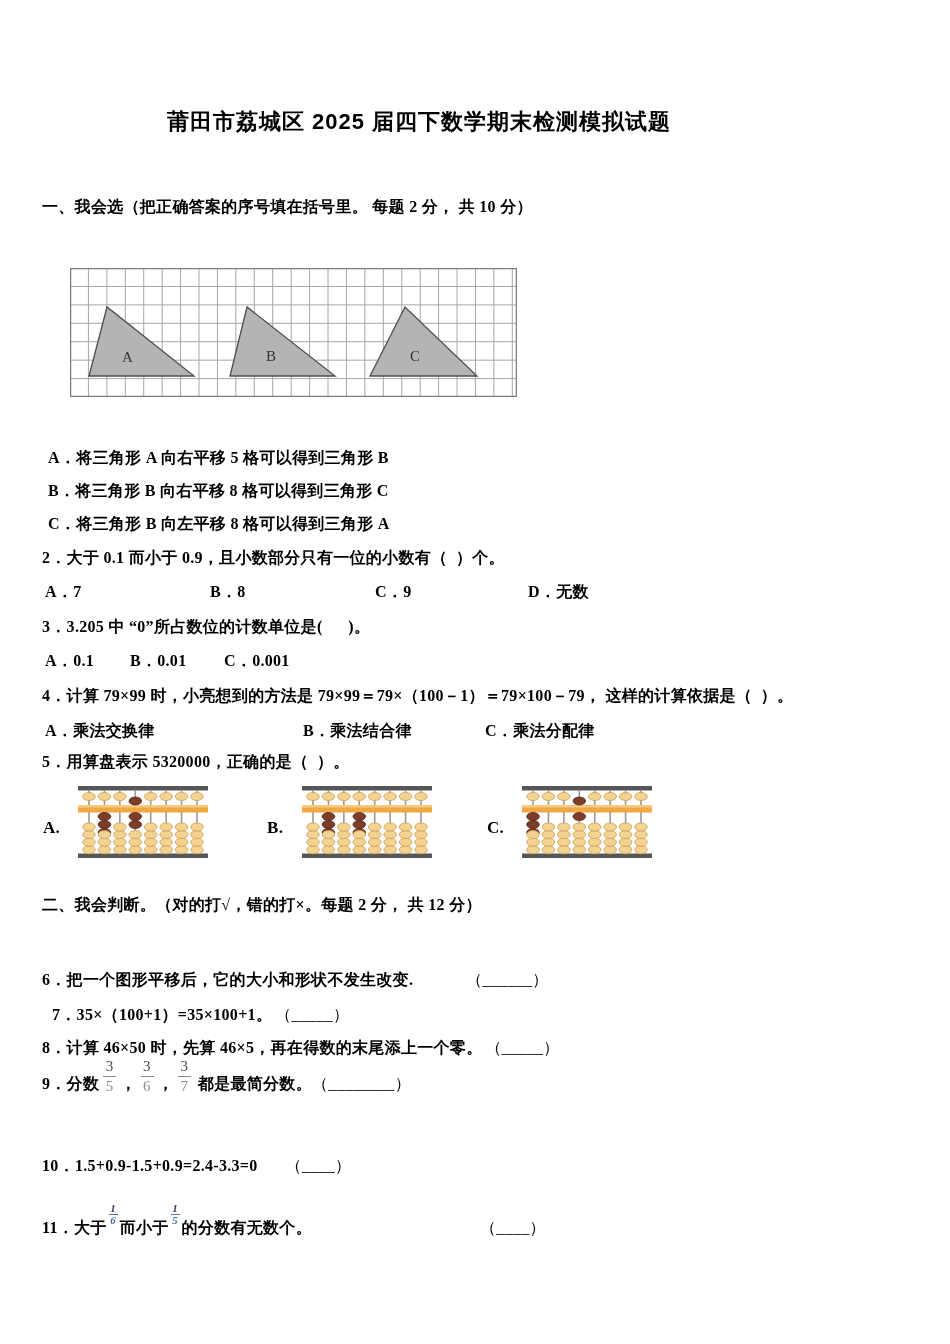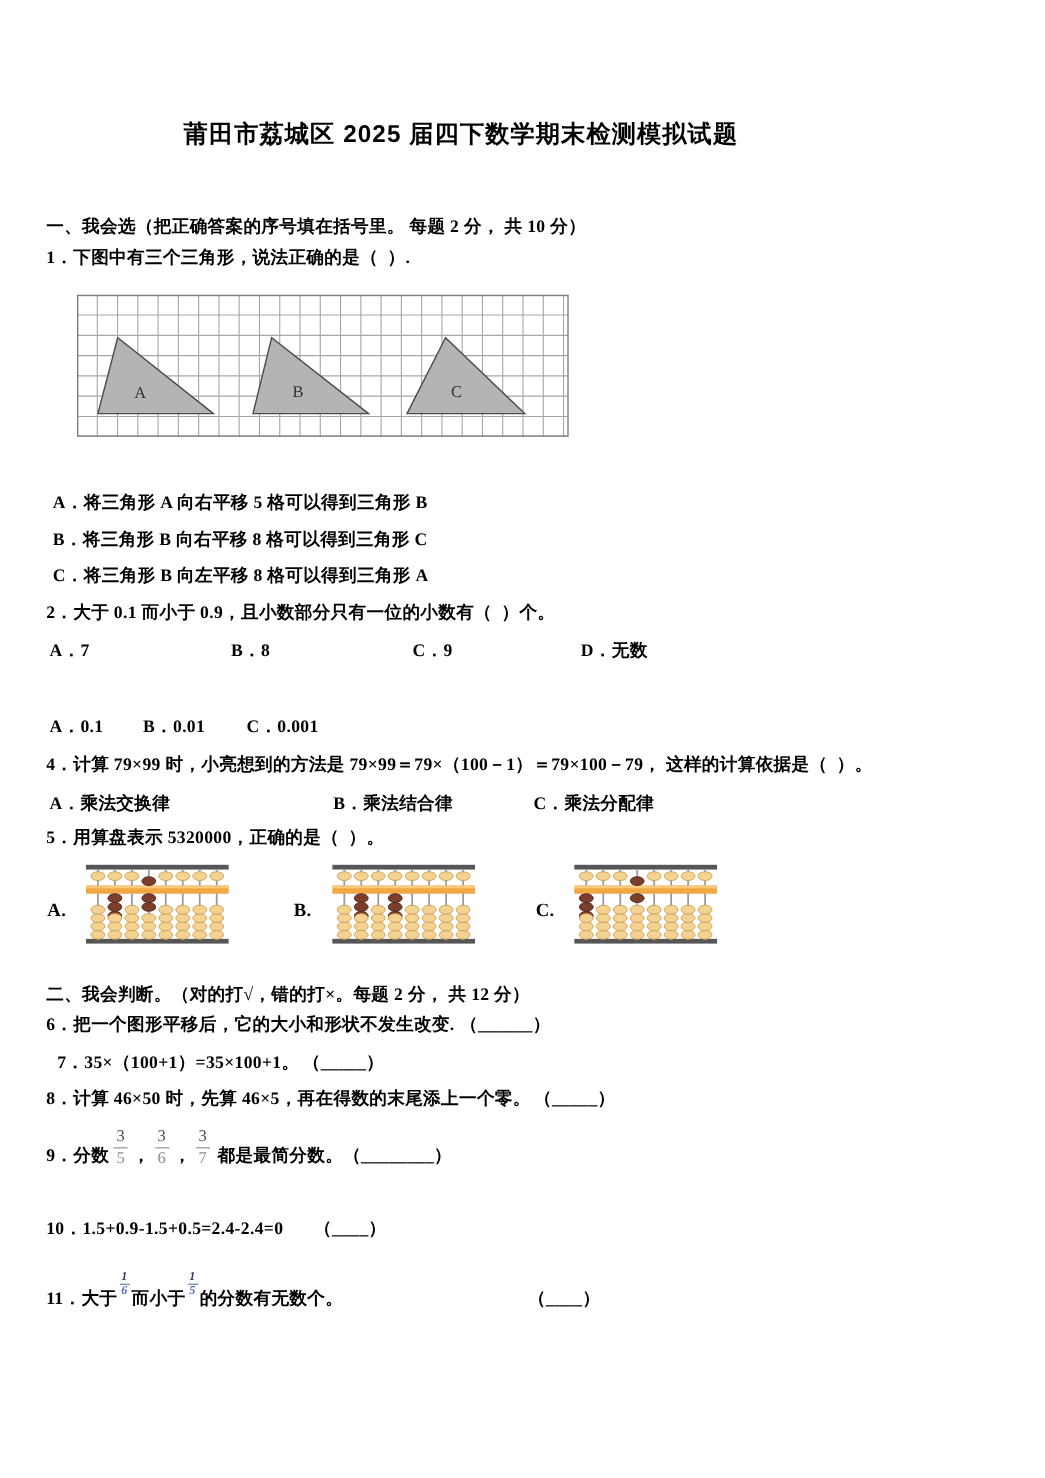--- a/index.html
+++ b/index.html
@@ -16,31 +16,30 @@
   .figure-host{position:absolute;}
   .frac{display:inline-flex;flex-direction:column;align-items:center;margin:0 4px;}
   .frac .num{font-size:15px;font-weight:400;color:#4a4a4a;line-height:15px;}
   .frac .fbar{width:13px;border-top:1.5px solid #8a8a8a;margin:2px 0;}
   .frac .den{font-size:15px;font-weight:400;color:#8d8d8d;line-height:15px;}
   .sfrac{display:inline-flex;flex-direction:column;align-items:center;margin:0 2px;
          transform:translateY(-13px);font-style:italic;}
   .sfrac .num{font-size:11px;font-weight:700;color:#3d3a66;line-height:9px;}
   .sfrac .fbar{width:9px;border-top:1px solid #5a6fae;margin:1px 0;}
   .sfrac .den{font-size:11px;font-weight:700;color:#4a6fae;line-height:9px;}
-  .blank{font-weight:700;}
+  .blank{font-weight:400;margin-top:48px;}
 </style>
 </head>
 <body>
 
 <div id="page">
 
   <div class="title">莆田市荔城区 2025 届四下数学期末检测模拟试题</div>
 
   <div class="line" style="left:42px;top:197px;">一、我会选（把正确答案的序号填在括号里。 每题 2 分， 共 10 分）</div>
-  <div class="line" style="left:42px;top:225px;">1．下图中有三个三角形，说法正确的是（  ）.</div>
 
   <div class="figure-host" style="left:70px;top:268px;"><svg width="447" height="129">
         <line x1="0" y1="0" x2="0" y2="129" stroke="#a6a6a6" stroke-width="1"></line>
         <line x1="18.43" y1="0" x2="18.43" y2="129" stroke="#a6a6a6" stroke-width="1"></line>
         <line x1="36.86" y1="0" x2="36.86" y2="129" stroke="#a6a6a6" stroke-width="1"></line>
         <line x1="55.29" y1="0" x2="55.29" y2="129" stroke="#a6a6a6" stroke-width="1"></line>
         <line x1="73.72" y1="0" x2="73.72" y2="129" stroke="#a6a6a6" stroke-width="1"></line>
         <line x1="92.15" y1="0" x2="92.15" y2="129" stroke="#a6a6a6" stroke-width="1"></line>
         <line x1="110.58000000000001" y1="0" x2="110.58000000000001" y2="129" stroke="#a6a6a6" stroke-width="1"></line>
         <line x1="129.01000000000002" y1="0" x2="129.01000000000002" y2="129" stroke="#a6a6a6" stroke-width="1"></line>
@@ -81,20 +80,21 @@
   <div class="line" style="left:48px;top:448px;">A．将三角形 A 向右平移 5 格可以得到三角形 B</div>
   <div class="line" style="left:48px;top:481px;">B．将三角形 B 向右平移 8 格可以得到三角形 C</div>
   <div class="line" style="left:48px;top:514px;">C．将三角形 B 向左平移 8 格可以得到三角形 A</div>
 
   <div class="line" style="left:42px;top:548px;">2．大于 0.1 而小于 0.9，且小数部分只有一位的小数有（  ）个。</div>
   <div class="line" style="left:45px;top:582px;">A．7</div>
   <div class="line" style="left:210px;top:582px;">B．8</div>
   <div class="line" style="left:375px;top:582px;">C．9</div>
   <div class="line" style="left:528px;top:582px;">D．无数</div>
 
+  <div class="line" style="left:42px;top:617px;">3．3.205 中 “0”所占数位的计数单位是(      )。</div>
   <div class="line" style="left:45px;top:651px;">A．0.1</div>
   <div class="line" style="left:130px;top:651px;">B．0.01</div>
   <div class="line" style="left:224px;top:651px;">C．0.001</div>
 
   <div class="line" style="left:42px;top:686px;">4．计算 79×99 时，小亮想到的方法是 79×99＝79×（100－1）＝79×100－79， 这样的计算依据是（  ）。</div>
   <div class="line" style="left:45px;top:721px;">A．乘法交换律</div>
   <div class="line" style="left:265px;top:721px;margin-left:38px;">B．乘法结合律</div>
   <div class="line" style="left:485px;top:721px;">C．乘法分配律</div>
 
   <div class="line" style="left:42px;top:752px;">5．用算盘表示 5320000，正确的是（  ）。</div>
@@ -270,21 +270,21 @@
         <ellipse cx="103.57142857142857" cy="41" rx="6.3" ry="4" fill="#f3d392" stroke="#cf9c4e" stroke-width="0.8"></ellipse>
         <ellipse cx="119" cy="10.5" rx="6.3" ry="4" fill="#f3d392" stroke="#cf9c4e" stroke-width="0.8"></ellipse>
         <ellipse cx="119" cy="63.8" rx="6.3" ry="4" fill="#f3d392" stroke="#cf9c4e" stroke-width="0.8"></ellipse>
         <ellipse cx="119" cy="56.199999999999996" rx="6.3" ry="4" fill="#f3d392" stroke="#cf9c4e" stroke-width="0.8"></ellipse>
         <ellipse cx="119" cy="48.599999999999994" rx="6.3" ry="4" fill="#f3d392" stroke="#cf9c4e" stroke-width="0.8"></ellipse>
         <ellipse cx="119" cy="41" rx="6.3" ry="4" fill="#f3d392" stroke="#cf9c4e" stroke-width="0.8"></ellipse>
       </svg></div>
 
   <div class="line" style="left:42px;top:895px;">二、我会判断。（对的打√，错的打×。每题 2 分， 共 12 分）</div>
 
-  <div class="qflex" style="left:42px;top:922px;">
+  <div class="qflex" style="left:42px;top:922px;gap:48px;">
     <span class="txt">6．把一个图形平移后，它的大小和形状不发生改变.</span>
     <span class="txt blank" style="margin-left:5px;">（______）</span>
   </div>
 
   <div class="qflex" style="left:52px;top:957px;">
     <span class="txt">7．35×（100+1）=35×100+1。</span>
     <span class="txt blank" style="margin-left:3px;">（_____）</span>
   </div>
 
   <div class="qflex" style="left:42px;top:990px;">
@@ -309,21 +309,21 @@
     <span class="frac">
       <span class="num">3</span>
       <span class="fbar"></span>
       <span class="den">7</span>
     </span>
     <span class="txt" style="margin-left:3px;">都是最简分数。</span>
     <span class="txt blank">（________）</span>
   </div>
 
   <div class="qflex" style="left:42px;top:1108px;">
-    <span class="txt">10．1.5+0.9-1.5+0.5=2.4-2.4=0</span>
+    <span class="txt">10．1.5+0.9-1.5+0.9=2.4-3.3=0</span>
     <span class="txt blank" style="margin-left:28px;">（____）</span>
   </div>
 
   <div class="qflex" style="left:42px;top:1170px;">
     <span class="txt">11．大于</span>
     <span class="sfrac">
       <span class="num">1</span>
       <span class="fbar"></span>
       <span class="den">6</span>
     </span>

